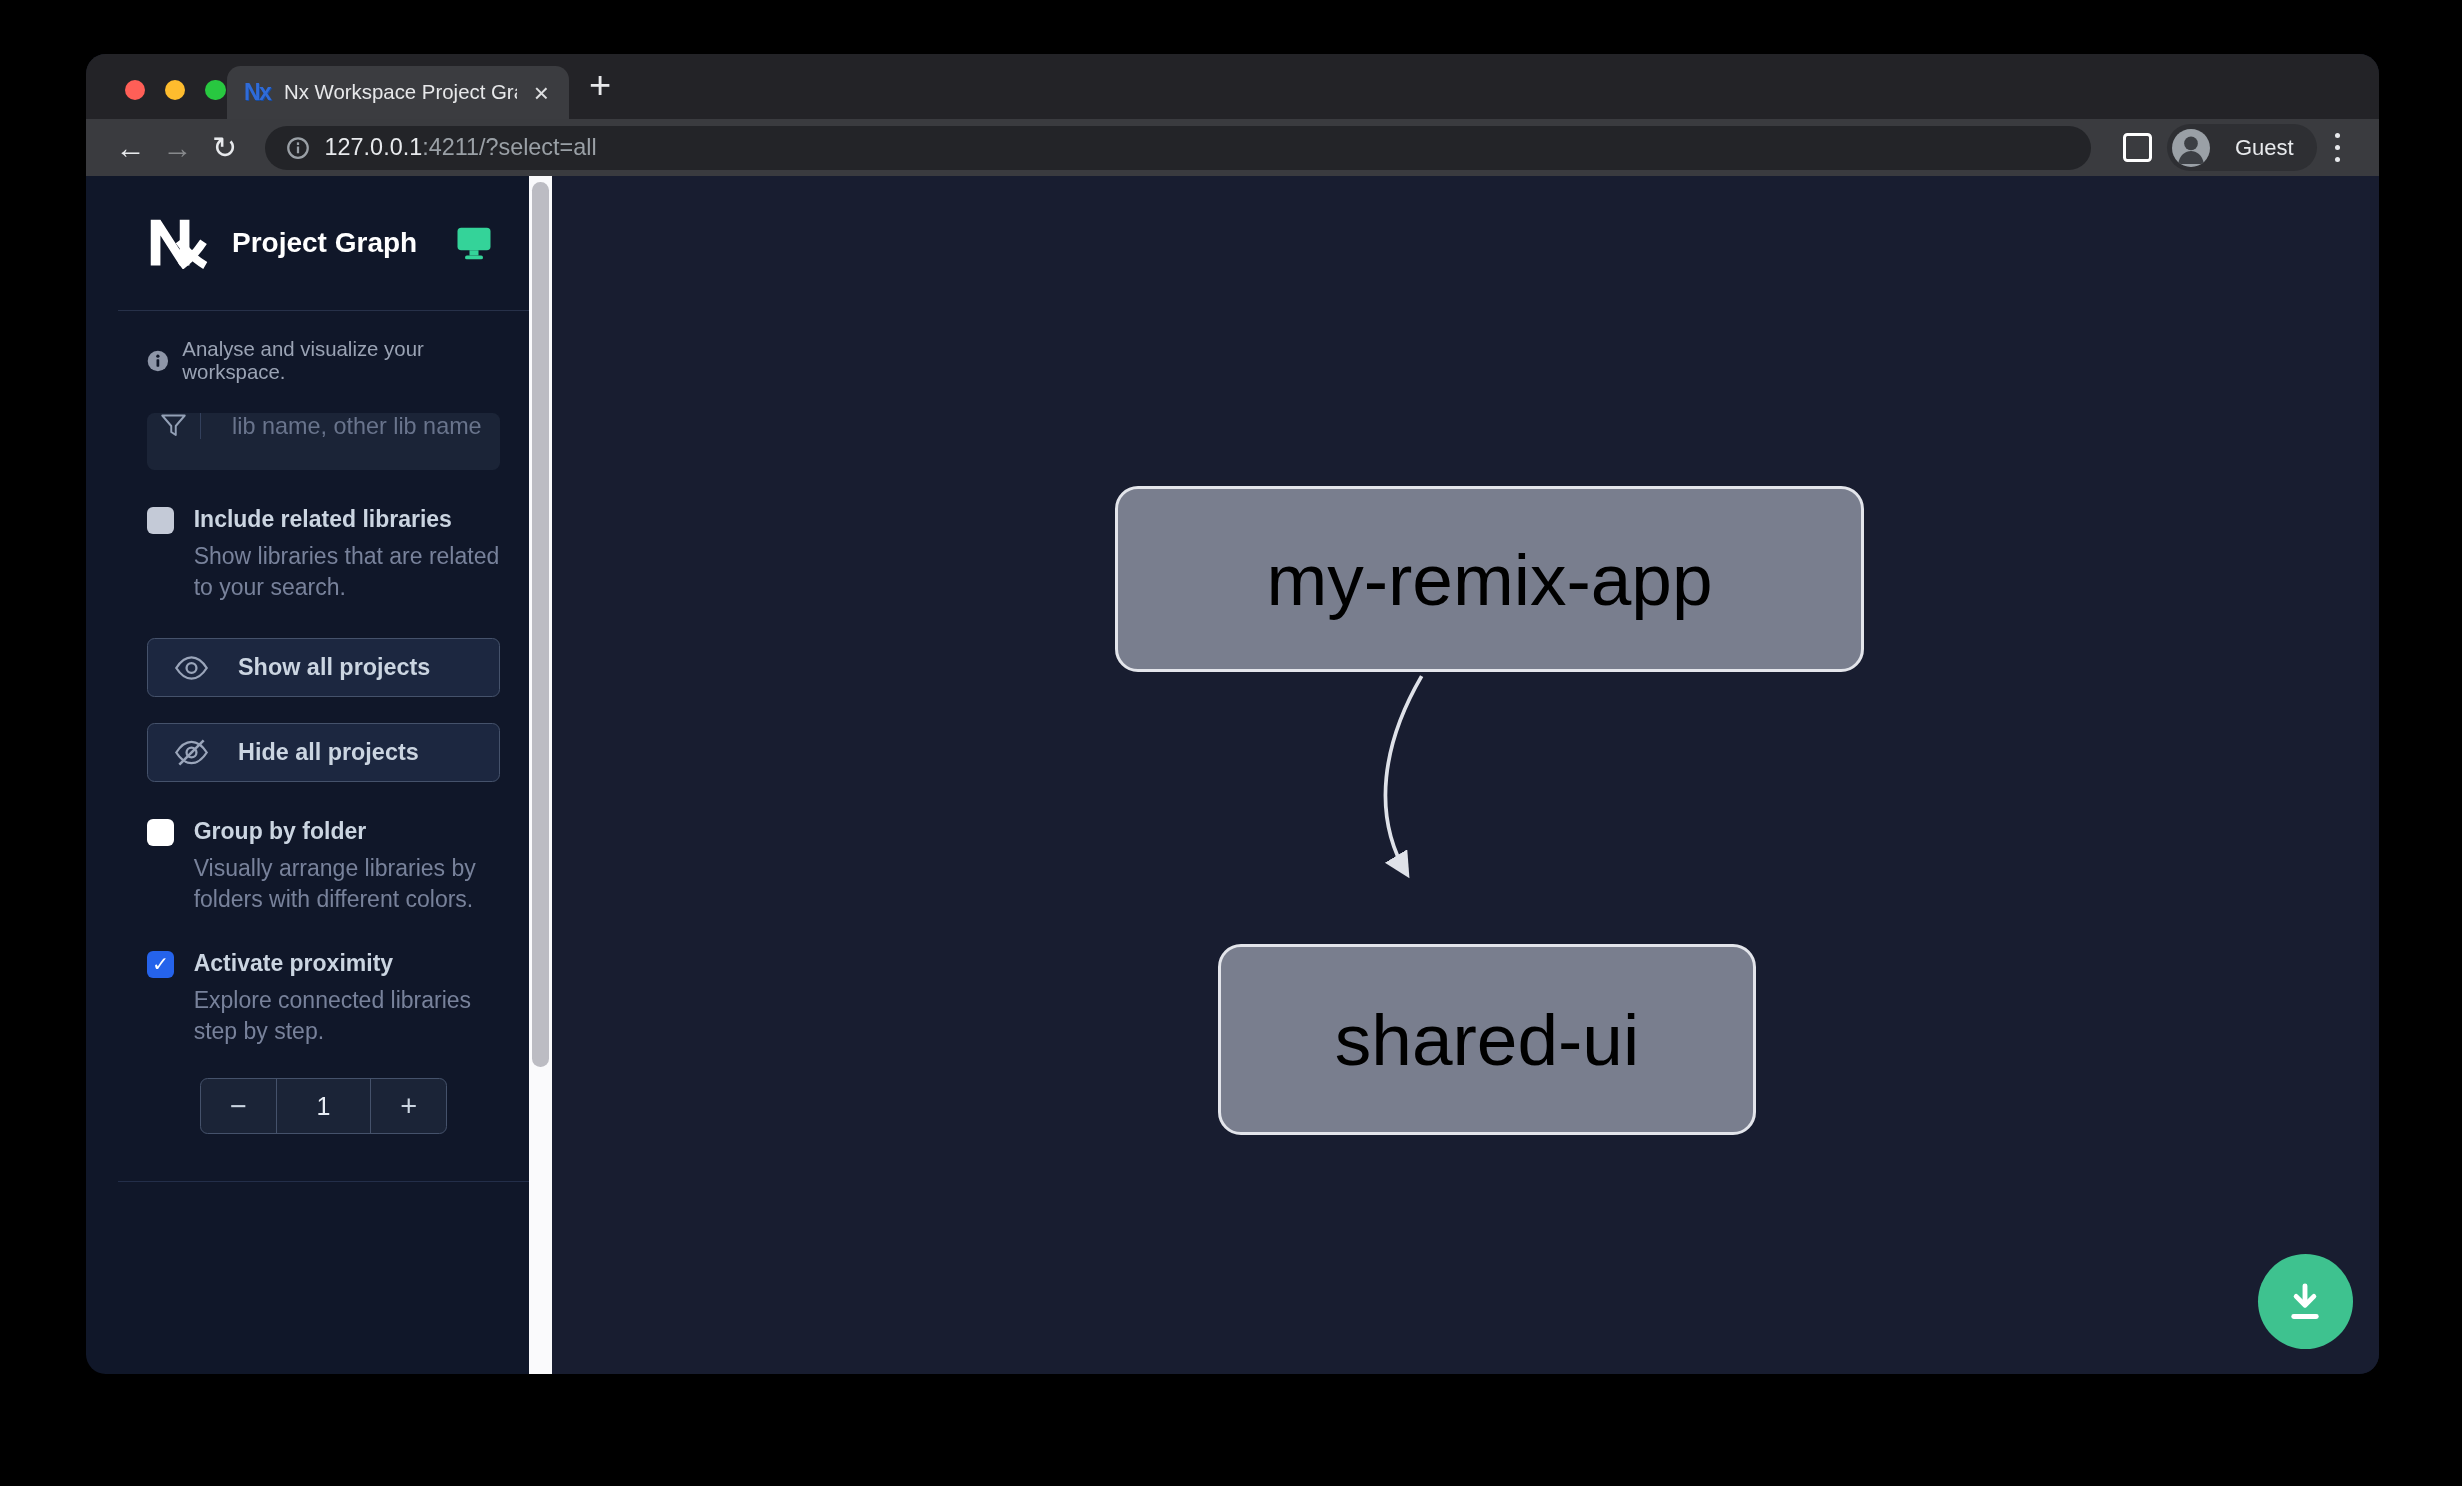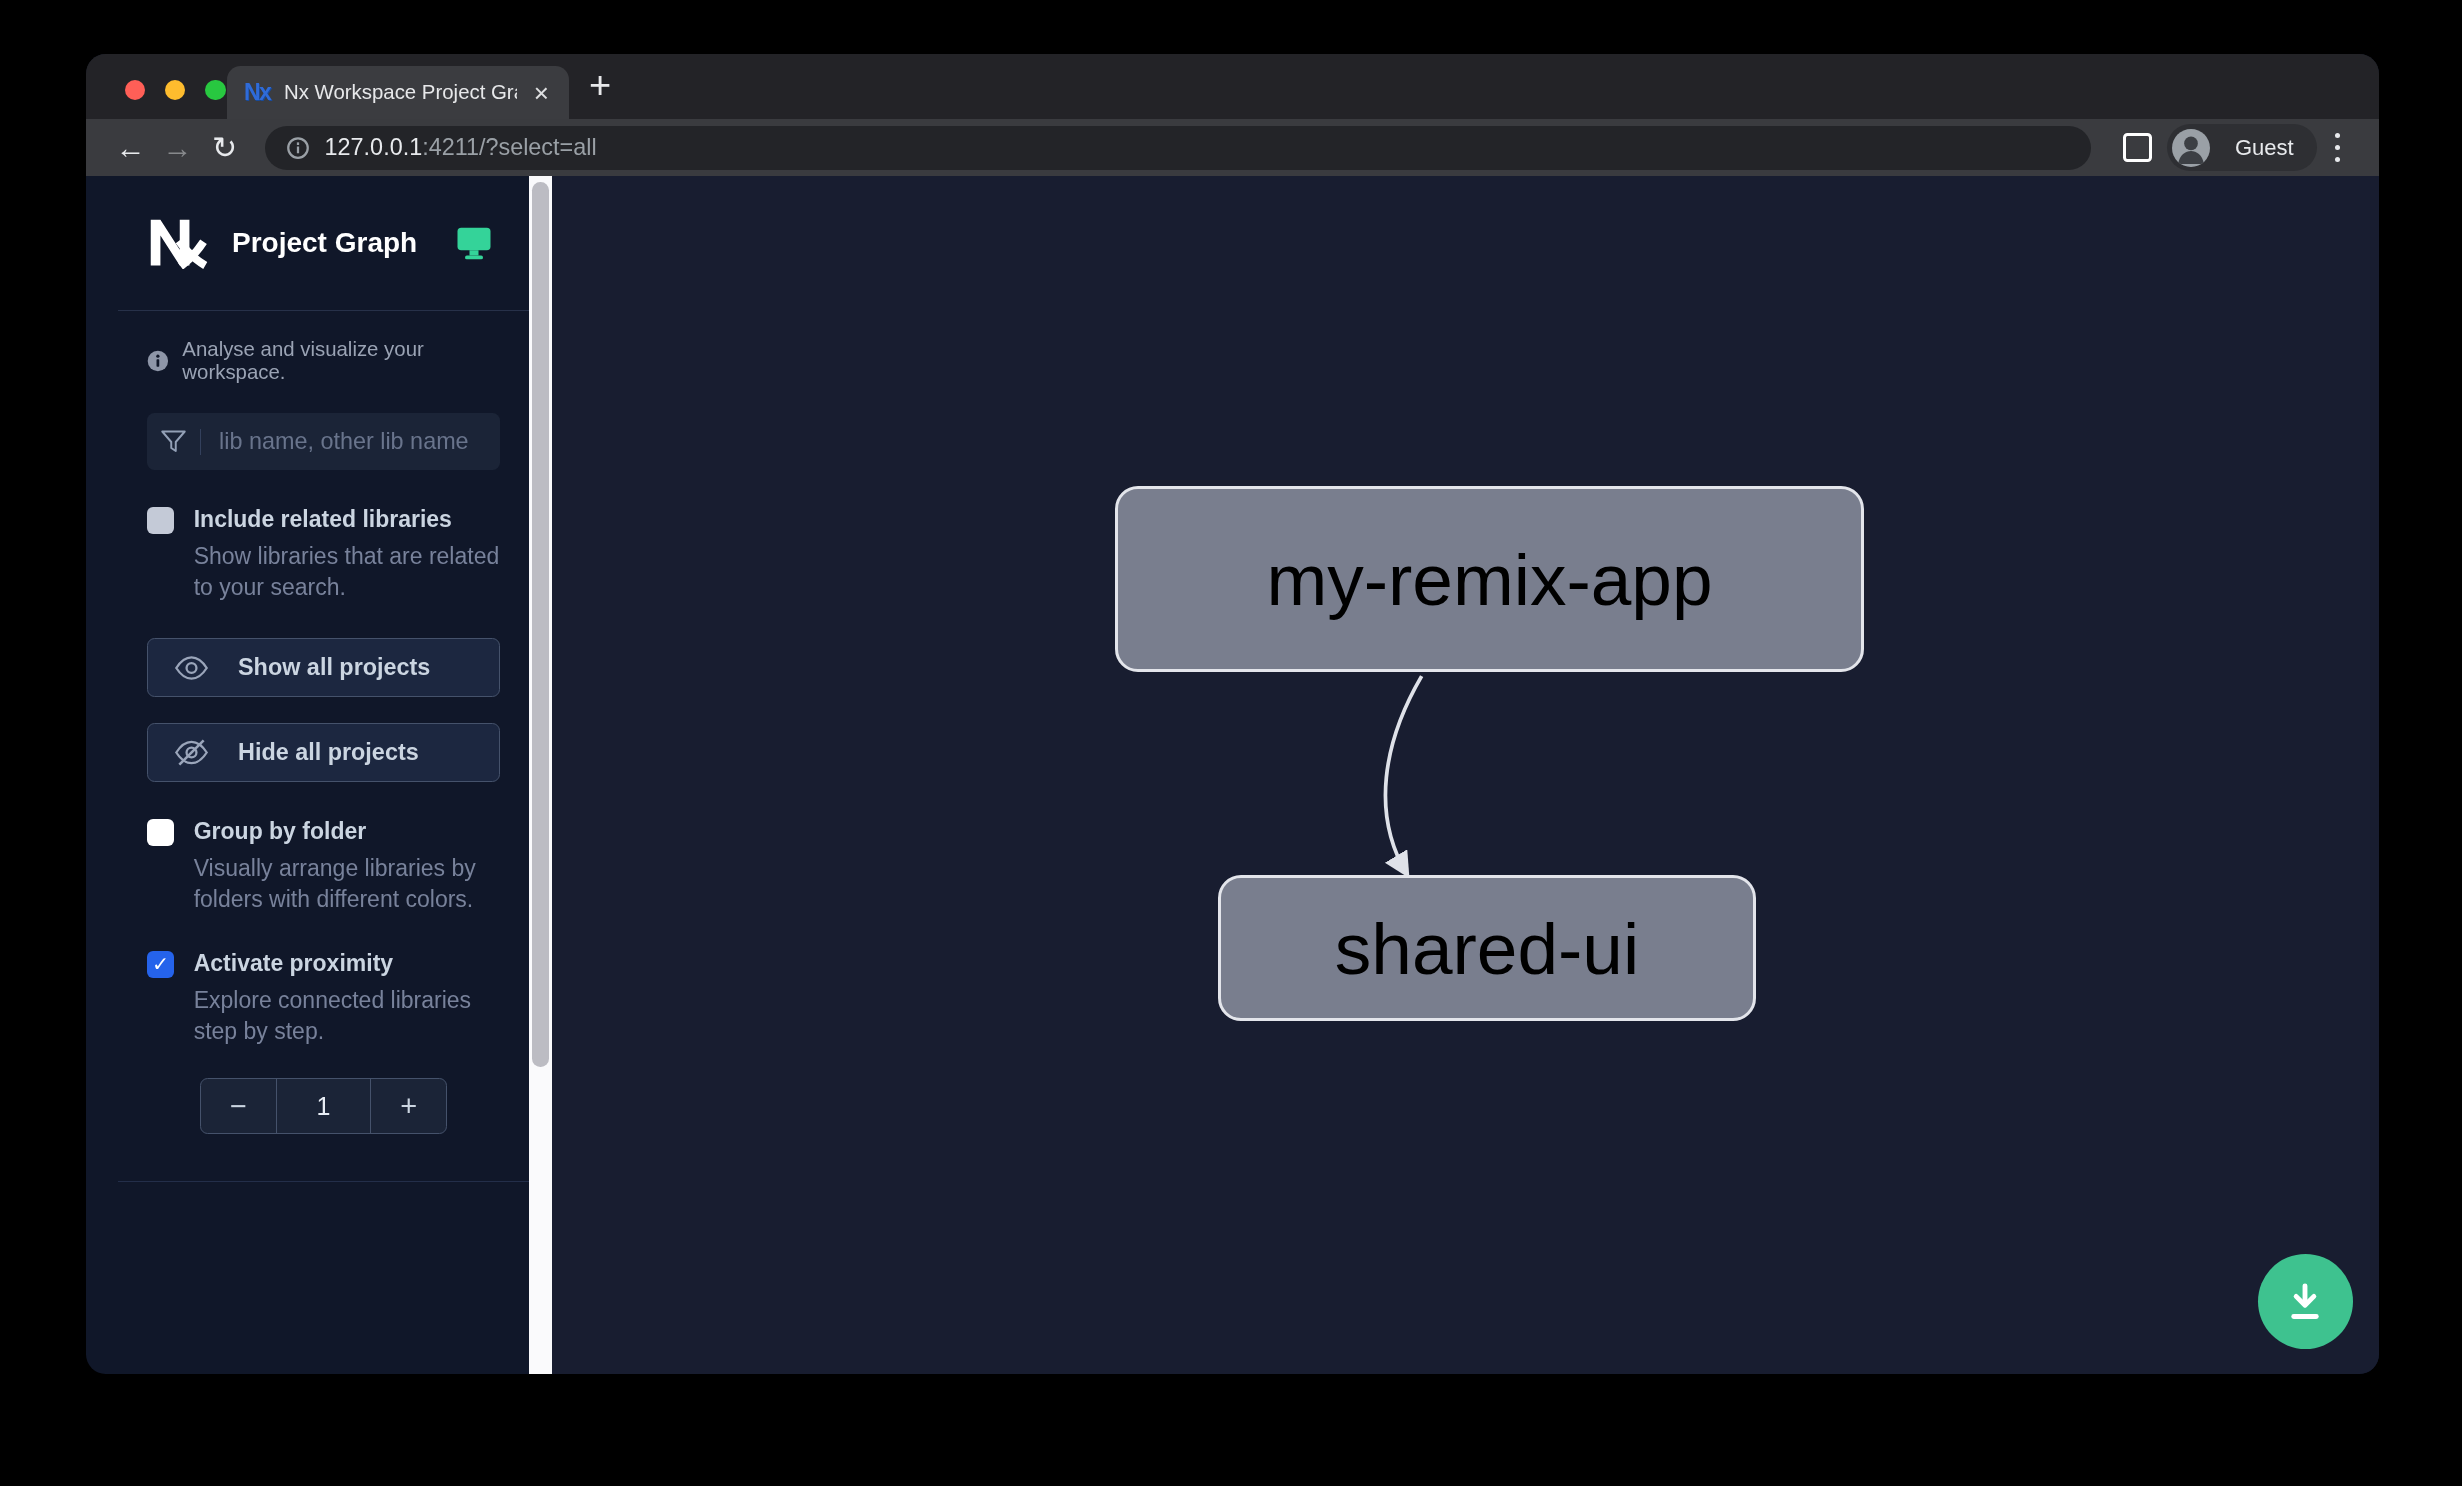--- a/index.html
+++ b/index.html
@@ -49,21 +49,21 @@
                   background:#bcbcc3; border-radius:8.3px; }
   .canvas { flex:1; position:relative; background:#181d30; }
 
   
   .side-header { height:135px; border-bottom:1.5px solid #273149; display:flex; align-items:center;
                  padding:0 29px; gap:23px; }
   .side-title { color:#fff; font-size:28px; font-weight:700; white-space:nowrap; }
   .monitor-icon { margin-left:auto; margin-right:7.6px; }
   .tagline { display:flex; gap:13.6px; align-items:center; padding:27px 29px 0; color:#9aa3b4; font-size:20.4px; }
   .filter { margin:29px 29px 0; height:57px; background:#1b2437; border-radius:7.6px;
-            display:flex; align-items:center; overflow:hidden; }
+            display:flex; align-items:flex-start; overflow:hidden;gap:13px; }
   .filter-icon-cell { width:54px; border-right:1.5px solid #33405c; display:flex;
                       align-items:center; justify-content:center; flex:none; }
   .filter input { flex:1; min-width:0; background:transparent; border:none; outline:none;
                   color:#e2e8f0; font-size:23.4px; padding:0 18px; font-family:inherit; }
   .filter input::placeholder { color:#69748c; }
   .check-row { display:grid; grid-template-columns:27px 1fr; column-gap:19.7px; margin:35px 29px 0; }
   .checkbox { width:27px; height:27px; border-radius:6px; margin-top:1.5px; }
   .cb-light { background:#c4cad7; }
   .cb-white { background:#ffffff; }
   .cb-blue  { background:#2563eb; display:flex; align-items:center; justify-content:center;
@@ -83,21 +83,21 @@
   .side-divider { margin-top:47px; border-top:1.5px solid #232e49; }
   .section-wrap { padding:0 29px; }
   .section-h { color:#747e95; font-size:26px; padding:41px 0 16.6px; border-bottom:1.5px solid #242f4a; }
 
   
   .edge-svg { position:absolute; inset:0; width:100%; height:100%; }
   .node { position:absolute; border-radius:23px; background:#797e8e; border:3.8px solid #e3e5eb;
           display:flex; align-items:center; justify-content:center; color:#000000;
           font-size:73px; letter-spacing:0; white-space:nowrap; }
   .node-1 { left:563px; top:310px; width:749px; height:186px; }
-  .node-2 { left:666px; top:699px; width:538px; height:146px; }
+  .node-2 { left:666px; top:768px; width:538px; height:191px; }
   .fab { position:absolute; right:26.5px; bottom:25px; width:95px; height:95px; border-radius:50%;
          background:#3ec28f; display:flex; align-items:center; justify-content:center; }
 </style>
 </head>
 <body>
 
 <div class="window">
 
   <div class="tabstrip">
     <div class="traffic">

